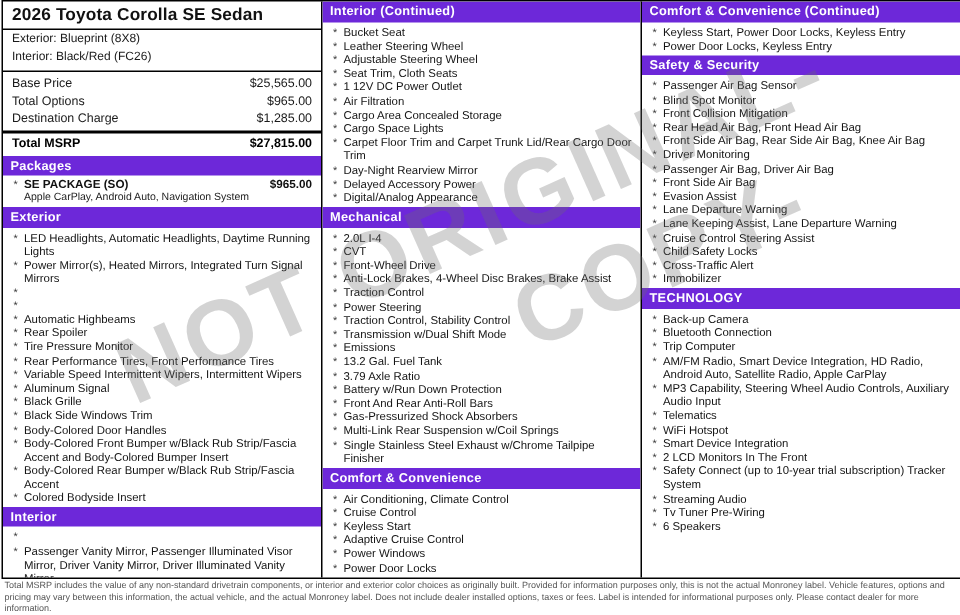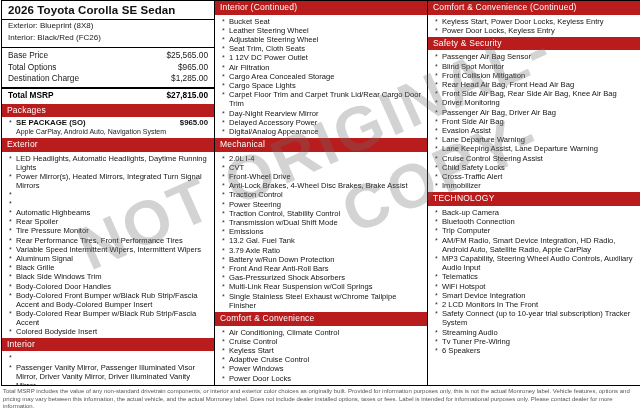--- a/index.html
+++ b/index.html
@@ -23,21 +23,21 @@
   .veh-info:first-of-type{margin-top:2px;}
 
   
   .price-table{border-top:1px solid #000;margin-top:2px;padding:2px 6px 0 6px;}
   .price-row{display:flex;justify-content:space-between;font-size:8.3px;line-height:11.5px;color:#1a1a1a;}
   .price-row.total{font-weight:bold;border-top:2px solid #000;margin:2px -6px 0 -6px;
     padding:1.5px 6px 2px 6px;color:#000;text-align:center;}
 
   
   .sec-header{
-    background:#b91c1c;color:#fff;font-size:8.5px;font-weight:normal;
+    background:#6d28d9;color:#fff;font-size:8.5px;font-weight:bold;
     line-height:9px;padding:2px 5px 2.5px 5px;letter-spacing:.2px;
   }
   .sec-list{padding:2px 0 2px 0;}
   .feat{display:flex;align-items:flex-start;padding:0 5px 0 7px;
     font-size:7.6px;line-height:9.2px;color:#141414;}
   .bullet{flex:0 0 7px;font-size:7.2px;line-height:9.2px;color:#333;}
   .ftext{flex:1 1 auto;min-width:0;}
   .col-left .feat{line-height:9px;}
 
   

